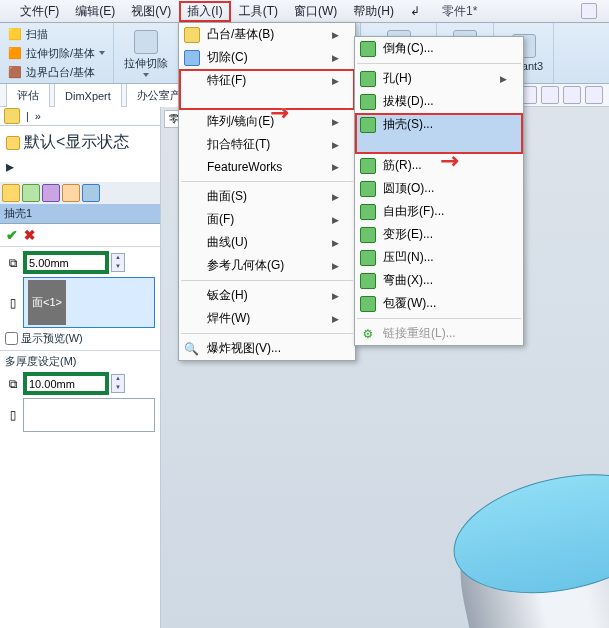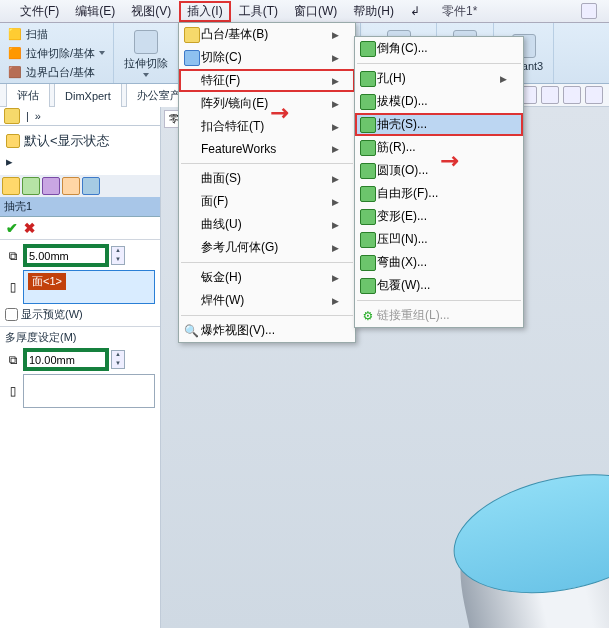--- a/index.html
+++ b/index.html
@@ -32,43 +32,43 @@
 .ok{color:#2a2;font-size:14px;font-weight:bold}
 .cancel{color:#c22;font-size:14px;font-weight:bold}
 .panelsec{border-top:1px solid #d0d6df;padding:3px 5px}
 .panelsec .hdr{font-size:11px;color:#234;margin-bottom:3px}
 .numrow{display:flex;align-items:center;gap:2px;margin:1px 0}
 .numrow .sym{width:16px;text-align:center}
 .numrow input{width:74px;height:15px;border:4px solid #15803d;font-size:11px;padding:0 2px}
 .spin{width:12px;height:17px;border:1px solid #9ab;background:#eef;display:flex;flex-direction:column}
 .spin div{flex:1;font-size:6px;text-align:center;line-height:7px;color:#456}
 .selbox{border:1px solid #2a7fd6;background:#d9ecff;padding:2px 4px;font-size:11px;min-height:28px;margin:2px 0}
-.selbox .seli{background:#c2410c;color:#fff;padding:1px 4px;display:inline-block}
+.selbox .seli{background:#737373;color:#fff;padding:15px 4px;display:inline-block}
 .chk{display:flex;align-items:center;gap:3px;font-size:11px;color:#234;margin:1px 0}
 .chk input{margin:0}
 .view{flex:1;background:linear-gradient(#dce3eb,#cfd9e3);position:relative;overflow:hidden}
 .crumb{background:#fff;border:1px solid #bbc;padding:1px 4px;font-size:10px;display:inline-block;margin:3px}
 .cyl3d{position:absolute;left:300px;top:370px;width:220px;height:200px;transform:rotate(-12deg)}
 .cylbody{position:absolute;top:55px;left:0;width:220px;height:130px;background:linear-gradient(90deg,#9aa4b0,#f0f3f7 35%,#f0f3f7 55%,#b0b6be);border-radius:12px/50px}
 .cyltop{position:absolute;top:0;left:0;width:220px;height:110px;border-radius:50%;background:linear-gradient(#8edcf5,#6cc5e8);border:1px solid #3b90ae}
 .cylrim{position:absolute;top:115px;left:0;width:220px;height:110px;border-radius:50%;background:#c4c9d0;z-index:-1}
 .menu{position:absolute;background:#fafafa;border:1px solid #9aa;box-shadow:2px 2px 5px rgba(0,0,0,.25);z-index:50;font-size:12px}
 .menu .sep{height:1px;background:#d3d3d3;margin:3px 2px}
-.menu .mrow{display:flex;align-items:center;padding:3px 16px 3px 4px;white-space:nowrap;position:relative}
+.menu .mrow{display:flex;align-items:center;padding:3px 16px 3px 4px;gap:6px;white-space:nowrap;position:relative}
 .menu .mrow .mic{width:18px;height:16px;display:inline-flex;align-items:center;justify-content:center}
 .menu .mrow .chev{margin-left:auto;font-size:9px;color:#555;padding-left:10px}
-.menu .mrow.hl{border:2px solid #d33;padding:1px 14px 1px 2px}
+.menu .mrow.hl{border:2px solid #d33;padding:1px 14px 19px 2px}
 .menu .mrow.hov{background:#bcd6f2}
 .menu1{left:178px;top:22px;width:176px}
 .menu2{left:354px;top:36px;width:168px}
 .menu2 .mrow .mic{color:#2a2}
 .arrowred{position:absolute;color:#d33;font-size:22px;font-weight:bold;z-index:60;text-shadow:0 0 1px #fff}
 .arrow1{left:270px;top:100px;transform:rotate(-45deg)}
 .arrow2{left:440px;top:148px;transform:rotate(-45deg)}
-.treearea{padding:4px 6px;font-size:13px;color:#234}
+.treearea{padding:4px 6px;font-size:16px;color:#234}
 .treearea .node{padding:2px 0;display:flex;align-items:center;gap:4px}
 .treearea .ic2{width:12px;height:12px;background:#ffd86b;border:1px solid #c9a227;border-radius:2px}
 .breadbar{height:18px;border-bottom:1px solid #c0cbd8;background:#fff;display:flex;align-items:center;padding:0 4px;gap:6px;font-size:11px;color:#234}
 .smallic{width:14px;height:14px;display:inline-block}
 .gcube{background:#6cc56c;border:1px solid #2a7f2a;border-radius:2px}
 .ycube{background:#f6d96b;border:1px solid #c9a227;border-radius:2px}
 .bluec{background:#8ec1f0;border:1px solid #3e7ac9;border-radius:2px}
 </style>
 </head>
 <body>

